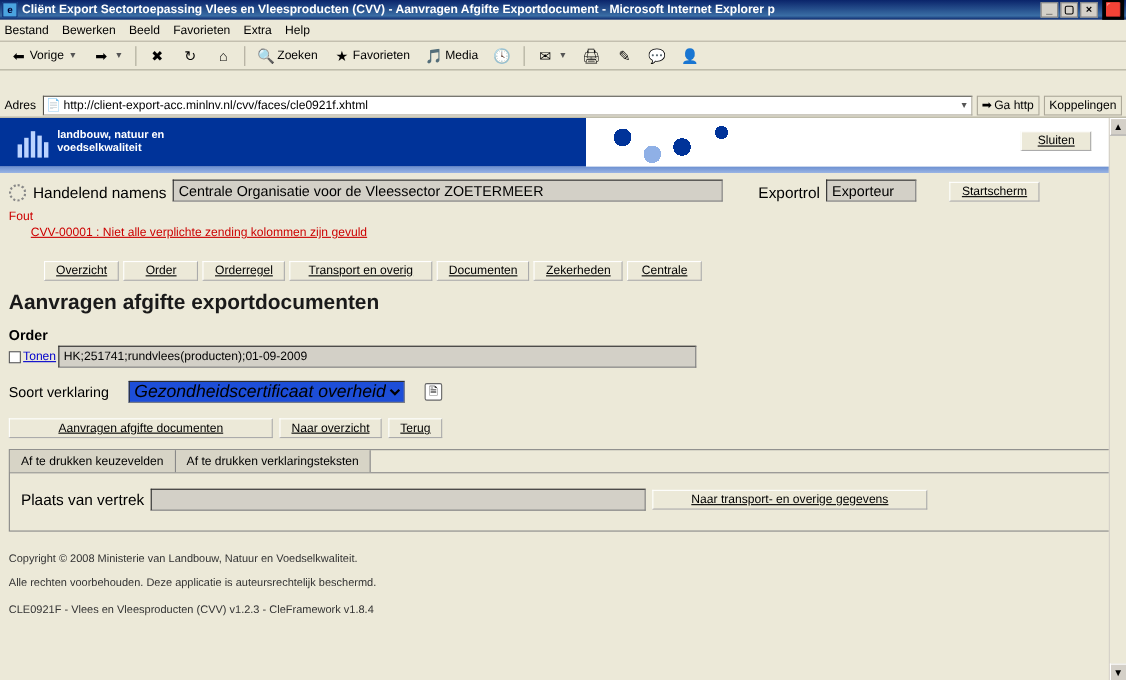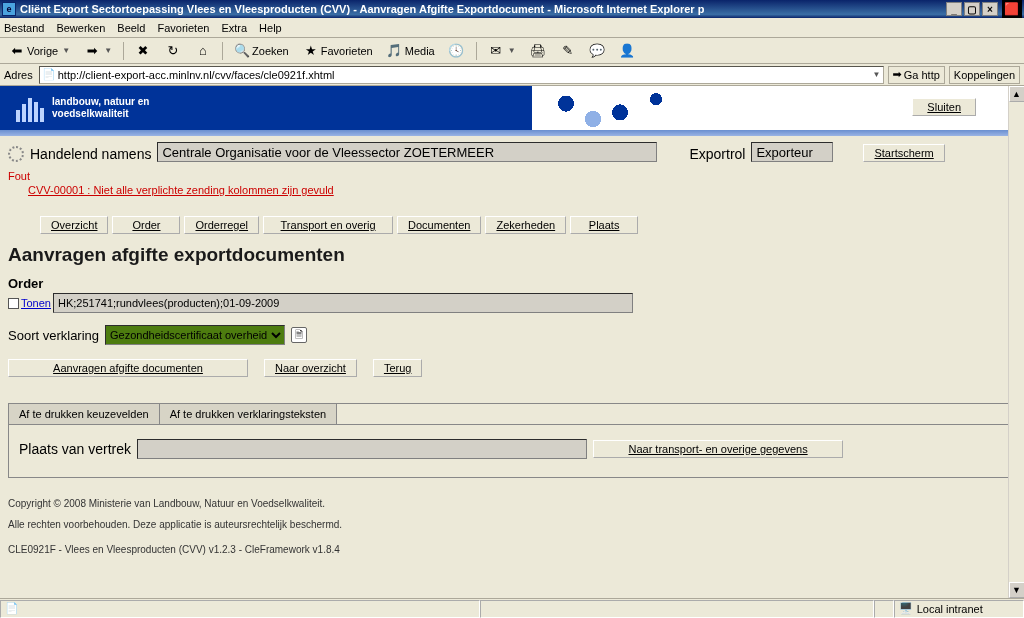--- a/index.html
+++ b/index.html
@@ -84,20 +84,21 @@
 
   
   .addr-bar {
     height: 22px;
     background: #ECE9D8;
     border-bottom: 1px solid #aca899;
     display: flex;
     align-items: center;
     padding: 0 4px;
     gap: 4px;
+    margin-top: 21px;
   }
   .addr-label { margin-right: 2px; }
   .addr-field {
     flex: 1;
     height: 18px;
     background: #fff;
     border: 1px inset #aca899;
     display: flex;
     align-items: center;
     padding: 0 2px;
@@ -150,21 +151,21 @@
   .banner .logo span{width:4px;background:#bcd4ff;}
   .banner .minlnv { font-size:10px; font-weight: bold; line-height:1.2; }
   .banner .pattern {
     position:absolute;left:50%;top:0;bottom:0;width:180px;
     background: radial-gradient(circle at 30% 40%, #003399 8px, transparent 8px),
                 radial-gradient(circle at 60% 60%, #003399 8px, transparent 8px),
                 radial-gradient(circle at 80% 30%, #003399 6px, transparent 6px),
                 radial-gradient(circle at 45% 75%, #8fb0e6 8px, transparent 8px);
   }
   .banner .sluiten {
-    position:absolute; right:48px; top:12px;
+    position:absolute; right:32px; top:12px;
     background:#ece9d8;border:1px outset #fff;
     padding:2px 14px; cursor:pointer;
     font-size:11px;
     text-decoration:underline;
     color:#000;
   }
   .banner-bottom{height:6px;background:linear-gradient(to bottom,#6a8fd0,#9ab4e4);}
 
   
   .form-area {
@@ -206,28 +207,28 @@
     margin: 4px 0 10px 0;
     color:#1a1a1a;
   }
 
   .section-label { font-weight:bold; font-size:13px; margin-bottom:2px; }
   .order-line { display:flex;align-items:center;gap:2px;margin-bottom:12px; }
   .order-line .checkbox{width:11px;height:11px;border:1px solid #555;background:#fff;}
   .order-line a { color:#00c; text-decoration:underline; cursor:pointer; font-size:11px; }
   .order-line .ro-field{flex:0 0 580px;font-size:11px;}
 
-  .soort-row { display:flex;align-items:center;gap:6px;margin-bottom:14px; }
+  .soort-row { display:flex;align-items:center;gap:18px;margin-bottom:14px; }
   .soort-row .label{font-size:13px;}
   .soort-row select{
-    height:20px;border:1px inset #808080;background:#4d7c0f;font-size:11px;
+    height:20px;border:1px inset #808080;background:#1d4ed8;font-size:16px;font-style:italic;
   }
   .info-icon{width:16px;height:16px;border:1px solid #666;border-radius:2px;display:flex;align-items:center;justify-content:center;font-size:10px;background:#fff;cursor:pointer;}
 
-  .action-row { display:flex;gap:16px;margin-bottom:26px; }
+  .action-row { display:flex;gap:6px;margin-bottom:10px; }
   .action-row .btn.wide{width:240px;text-align:center;}
 
   .tab-panel {
     border:1px solid #888;
     background:#ece9d8;
   }
   .tab-strip { display:flex;border-bottom:1px solid #888; }
   .tab {
     padding:4px 10px;
     border-right:1px solid #888;
@@ -394,21 +395,21 @@
     <div class="error-head">Fout</div>
     <div class="error-msg">CVV-00001 : Niet alle verplichte zending kolommen zijn gevuld</div>
 
     <div class="nav-tabs">
       <button class="btn">Overzicht</button>
       <button class="btn">Order</button>
       <button class="btn">Orderregel</button>
       <button class="btn" style="min-width:130px">Transport en overig</button>
       <button class="btn">Documenten</button>
       <button class="btn">Zekerheden</button>
-      <button class="btn">Plaats</button>
+      <button class="btn">Centrale</button>
     </div>
 
     <h1 class="page-title">Aanvragen afgifte exportdocumenten</h1>
 
     <div class="section-label">Order</div>
     <div class="order-line">
       <span class="checkbox"></span>
       <a>Tonen</a>
       <div class="ro-field">
           <span>HK;251741;rundvlees(producten);01-09-2009</span>

